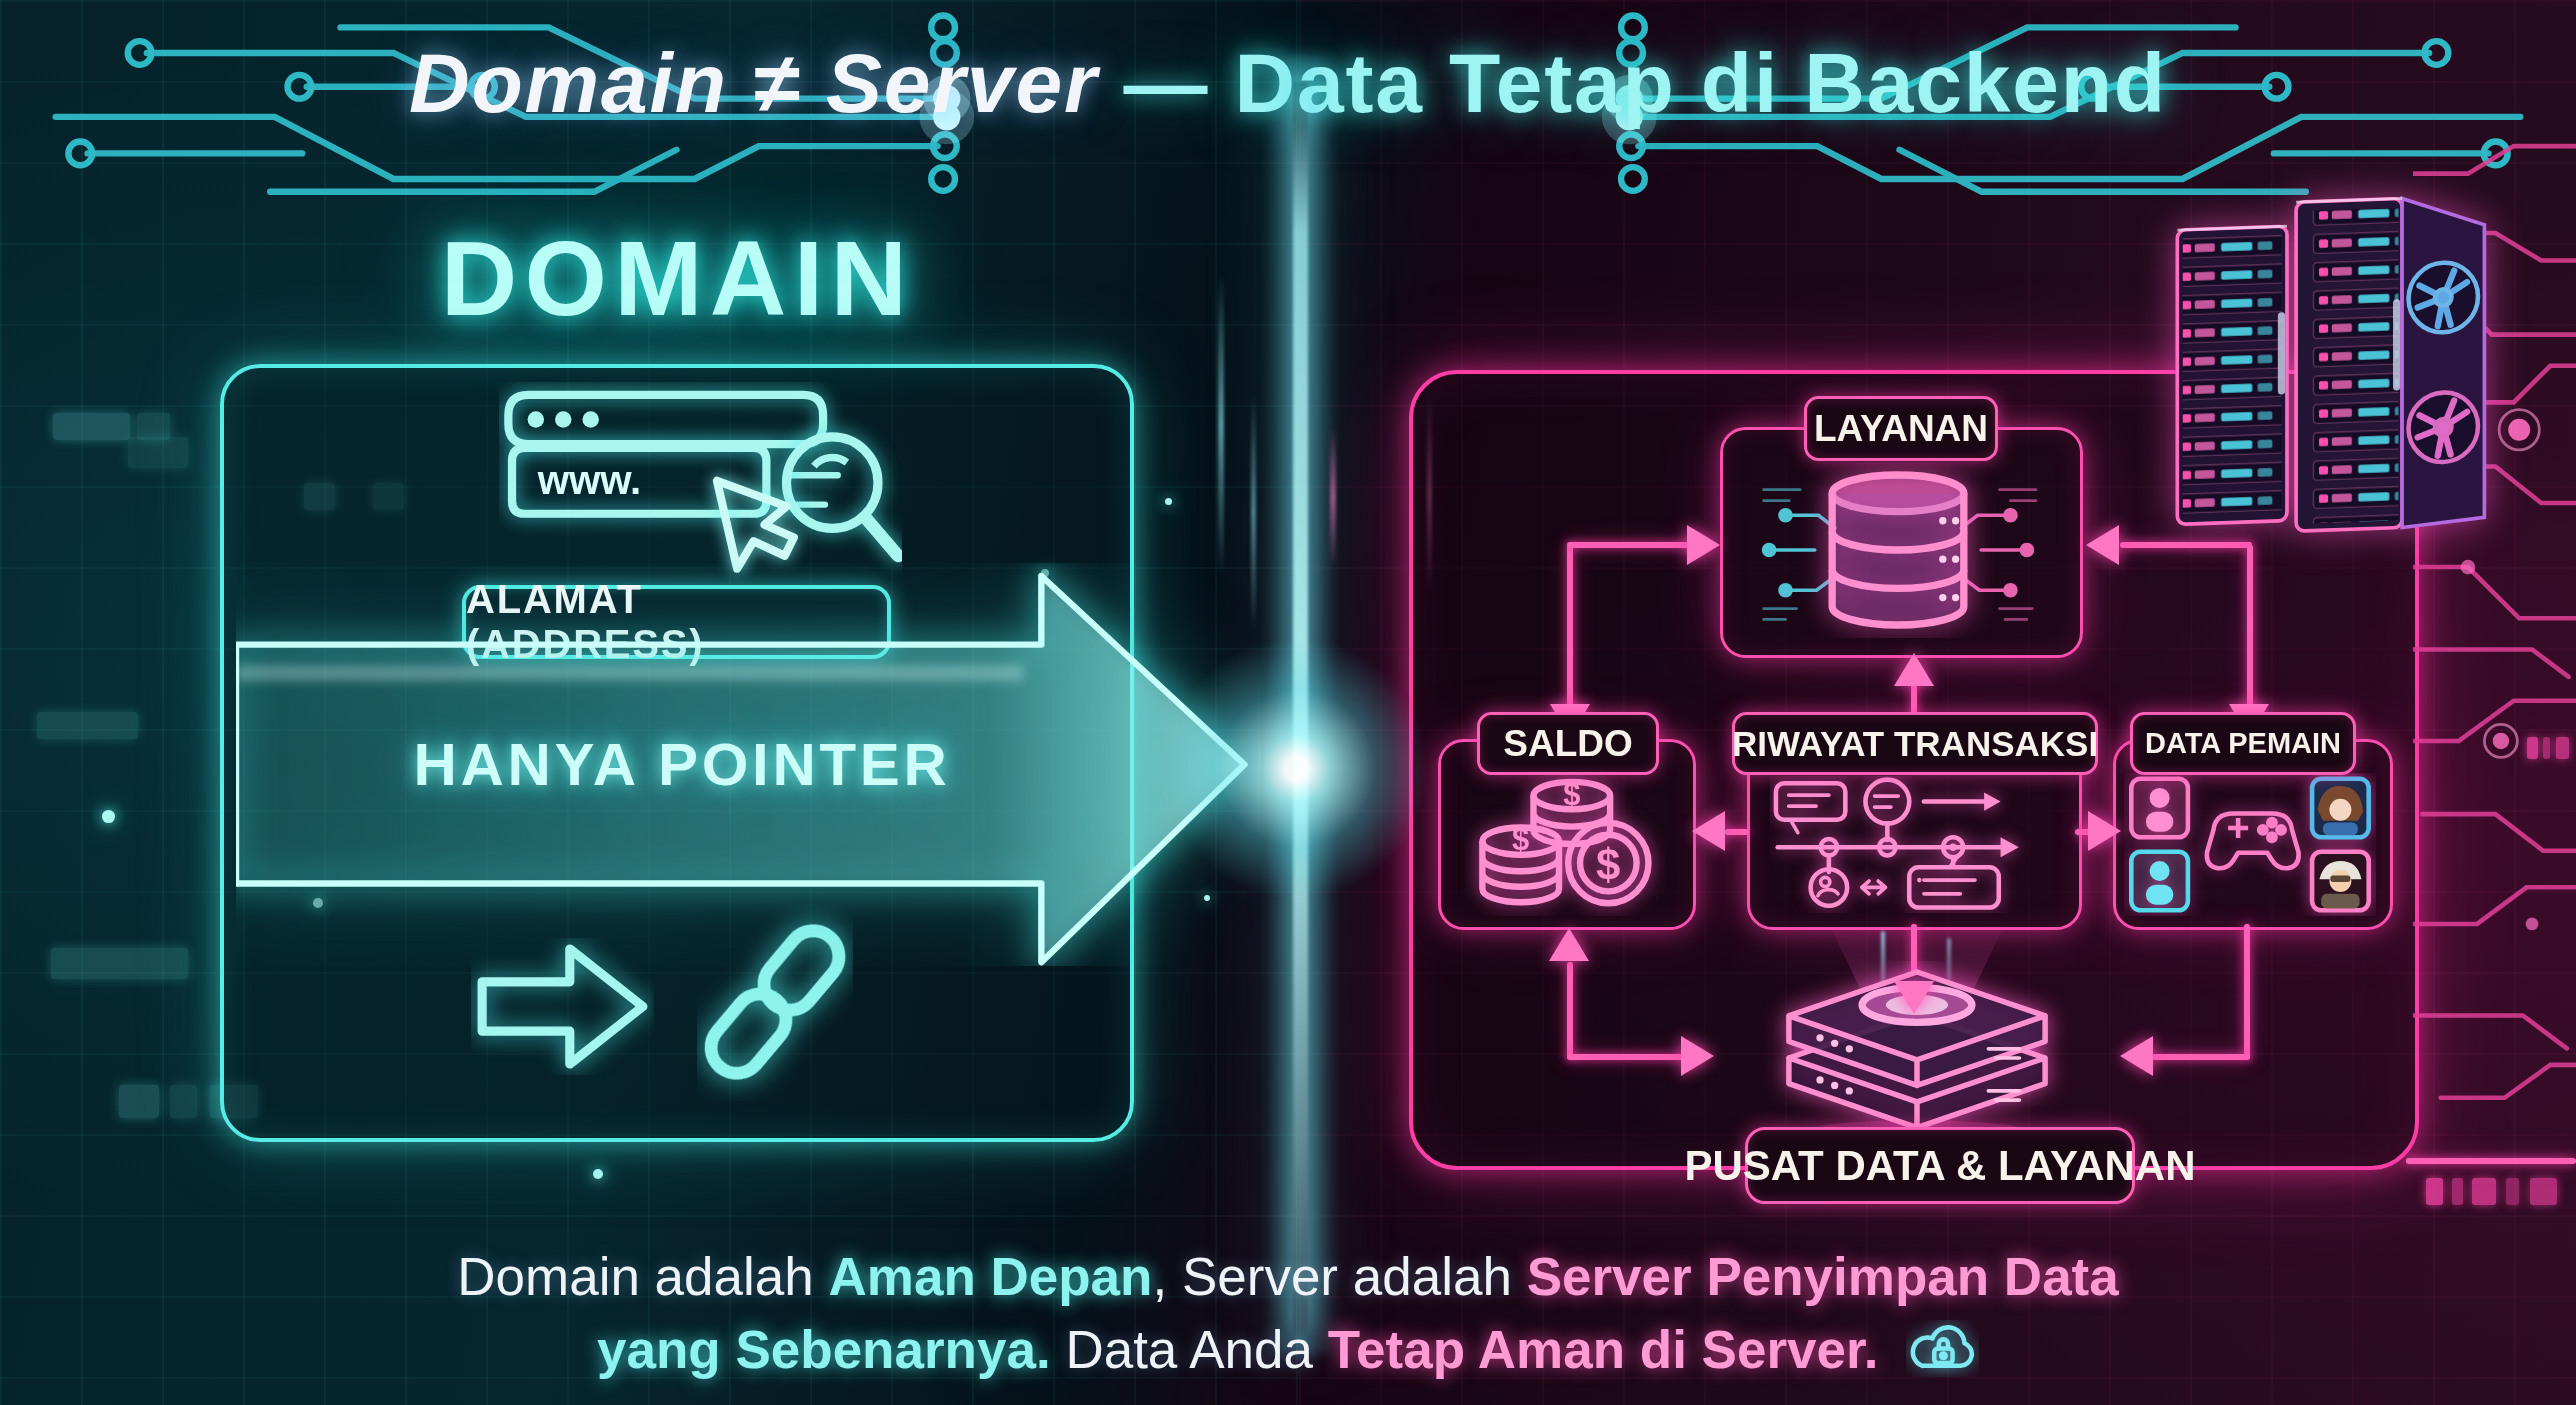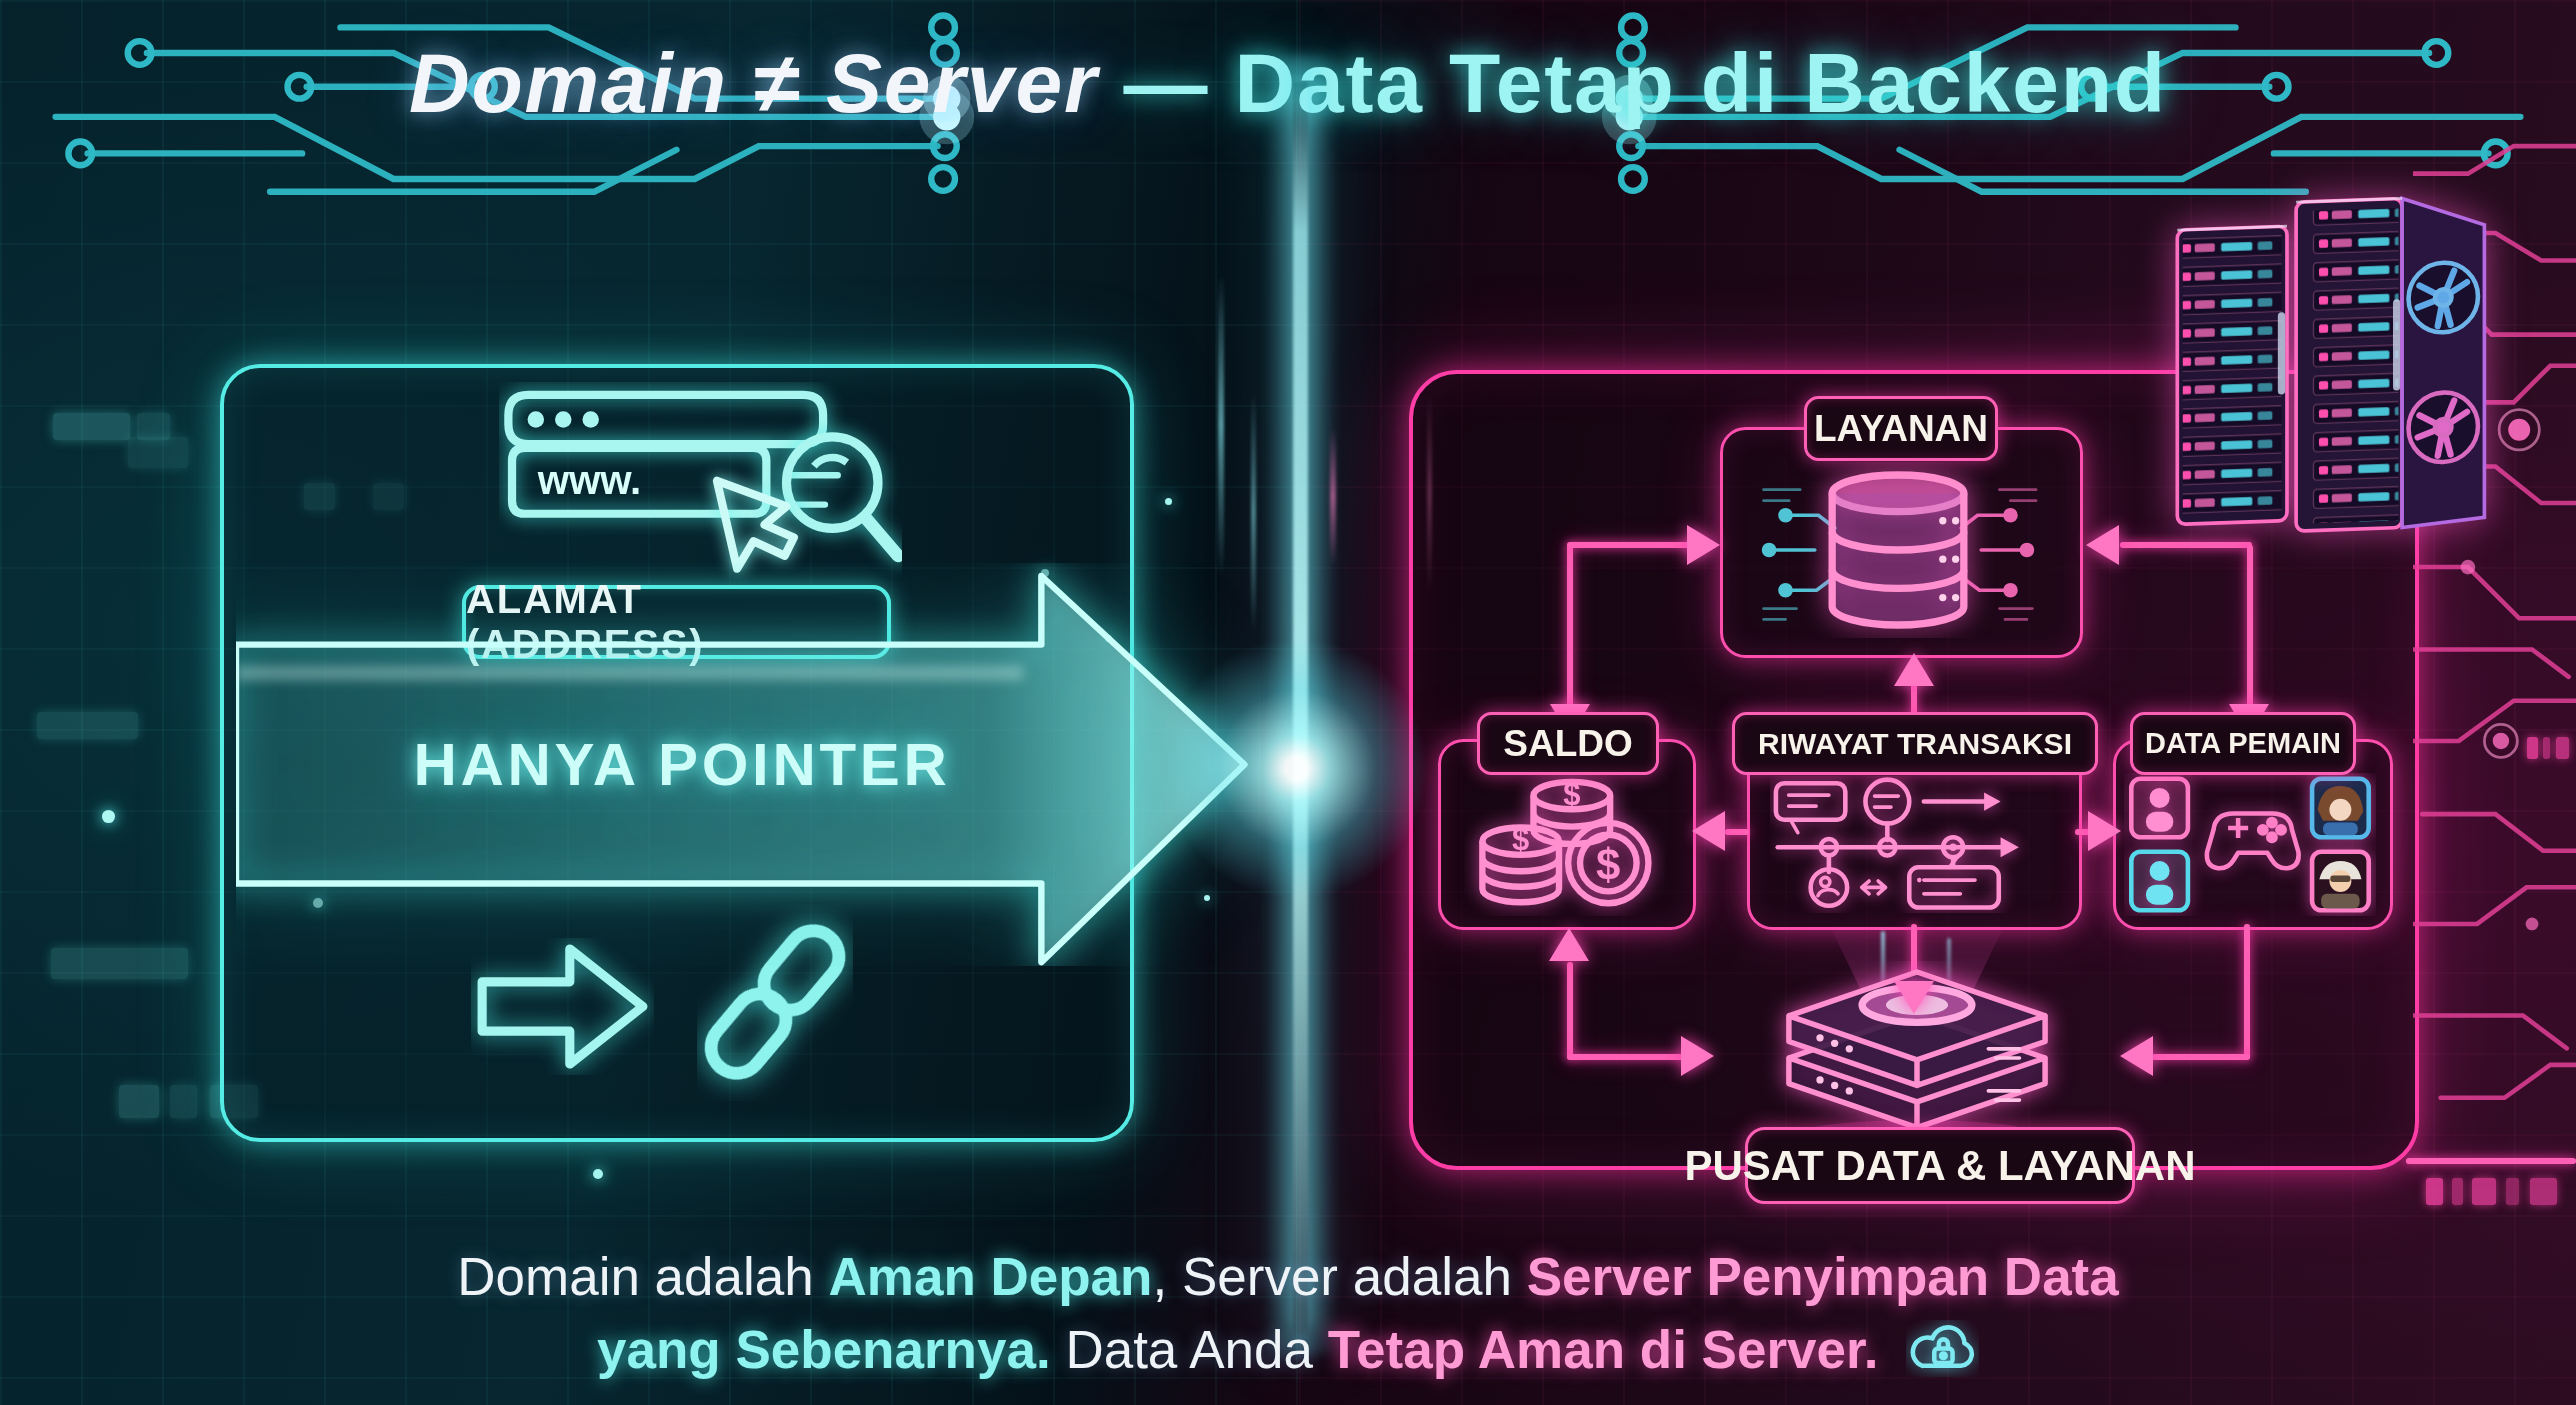--- a/index.html
+++ b/index.html
@@ -135,20 +135,21 @@
   <div class="abs chip" style="left:210px;top:1085px;width:48px;height:33px;opacity:.75"></div>
   <div class="abs chip" style="left:128px;top:437px;width:60px;height:31px;opacity:.5"></div>
   <div class="abs dot" style="left:102px;top:810px;width:12.8px;height:12.8px"></div>
   <div class="abs dot" style="left:313px;top:898px;width:10px;height:10px"></div>
   <div class="abs dot" style="left:593px;top:1169px;width:10px;height:10px"></div>
   <div class="abs dot" style="left:1041px;top:569px;width:8.2px;height:8.2px"></div>
   <div class="abs dot" style="left:1105px;top:635px;width:7.3px;height:7.3px"></div>
   <div class="abs dot" style="left:1165px;top:498px;width:7.3px;height:7.3px"></div>
   <div class="abs dot" style="left:1204px;top:895px;width:6.4px;height:6.4px"></div>
 
+  <div class="abs h-domain">DOMAIN</div>
   <div class="abs cbox" style="left:220px;top:364px;width:906px;height:770px"></div>
 
   <svg class="abs" style="left:499px;top:382px" width="403" height="215" viewBox="0 0 440 235">
     <g fill="none" stroke="#a9f6f0" stroke-width="9" stroke-linecap="round" stroke-linejoin="round" style="filter:drop-shadow(0 0 10px rgba(70,235,228,.8))">
       <path d="M10,36 q0,-22 22,-22 h300 q22,0 22,22 v10 q0,22 -22,22 h-300 q-22,0 -22,-22 z"></path>
       <path d="M14,86 q0,-14 14,-14 h250 q14,0 14,14 v44 q0,14 -14,14 h-250 q-14,0 -14,-14 z"></path>
       <path d="M318,102 h52 M318,134 h38" stroke-width="7"></path>
     </g>
     <g fill="#a9f6f0">
       <circle cx="40" cy="41" r="9"></circle>
@@ -249,21 +250,21 @@
       <ellipse cx="62" cy="78" rx="42" ry="15"></ellipse>
       <path d="M20,78 v52 a42,15 0 0 0 84,0 v-52 M20,96 a42,15 0 0 0 84,0 M20,113 a42,15 0 0 0 84,0"></path>
       <text x="62" y="88" font-size="34" font-weight="bold" text-anchor="middle" fill="#ff8fce" stroke="none" font-family="Liberation Sans,sans-serif">$</text>
       <circle cx="158" cy="102" r="44"></circle>
         <circle cx="158" cy="102" r="31"></circle>
       <text x="158" y="120" font-size="48" font-weight="bold" text-anchor="middle" fill="#ff8fce" stroke="none" font-family="Liberation Sans,sans-serif">$</text>
     </g>
   </svg>
 
   <div class="abs pbox" style="left:1747px;top:739px;width:329px;height:185px"></div>
-  <div class="abs ppill" style="left:1732px;top:712px;width:360px;height:57px;font-size:30px">
+  <div class="abs ppill" style="left:1732px;top:712px;width:360px;height:57px;font-size:35px">
     <span>RIWAYAT TRANSAKSI</span>
   </div>
   <svg class="abs" style="left:1770px;top:776px" width="284" height="137" viewBox="0 0 310 150">
     <g fill="none" stroke="#ff8fce" stroke-width="5" stroke-linecap="round" stroke-linejoin="round" style="filter:drop-shadow(0 0 8px rgba(255,90,200,.75))">
       <rect x="6" y="8" width="76" height="40" rx="9"></rect>
       <path d="M22,48 l8,14 M20,21 h44 M20,33 h30" stroke-width="4"></path>
       <circle cx="128" cy="28" r="24"></circle>
       <path d="M114,22 h26 M114,34 h18" stroke-width="4"></path>
       <path d="M128,52 v18"></path>
       <path d="M168,28 H240"></path>

